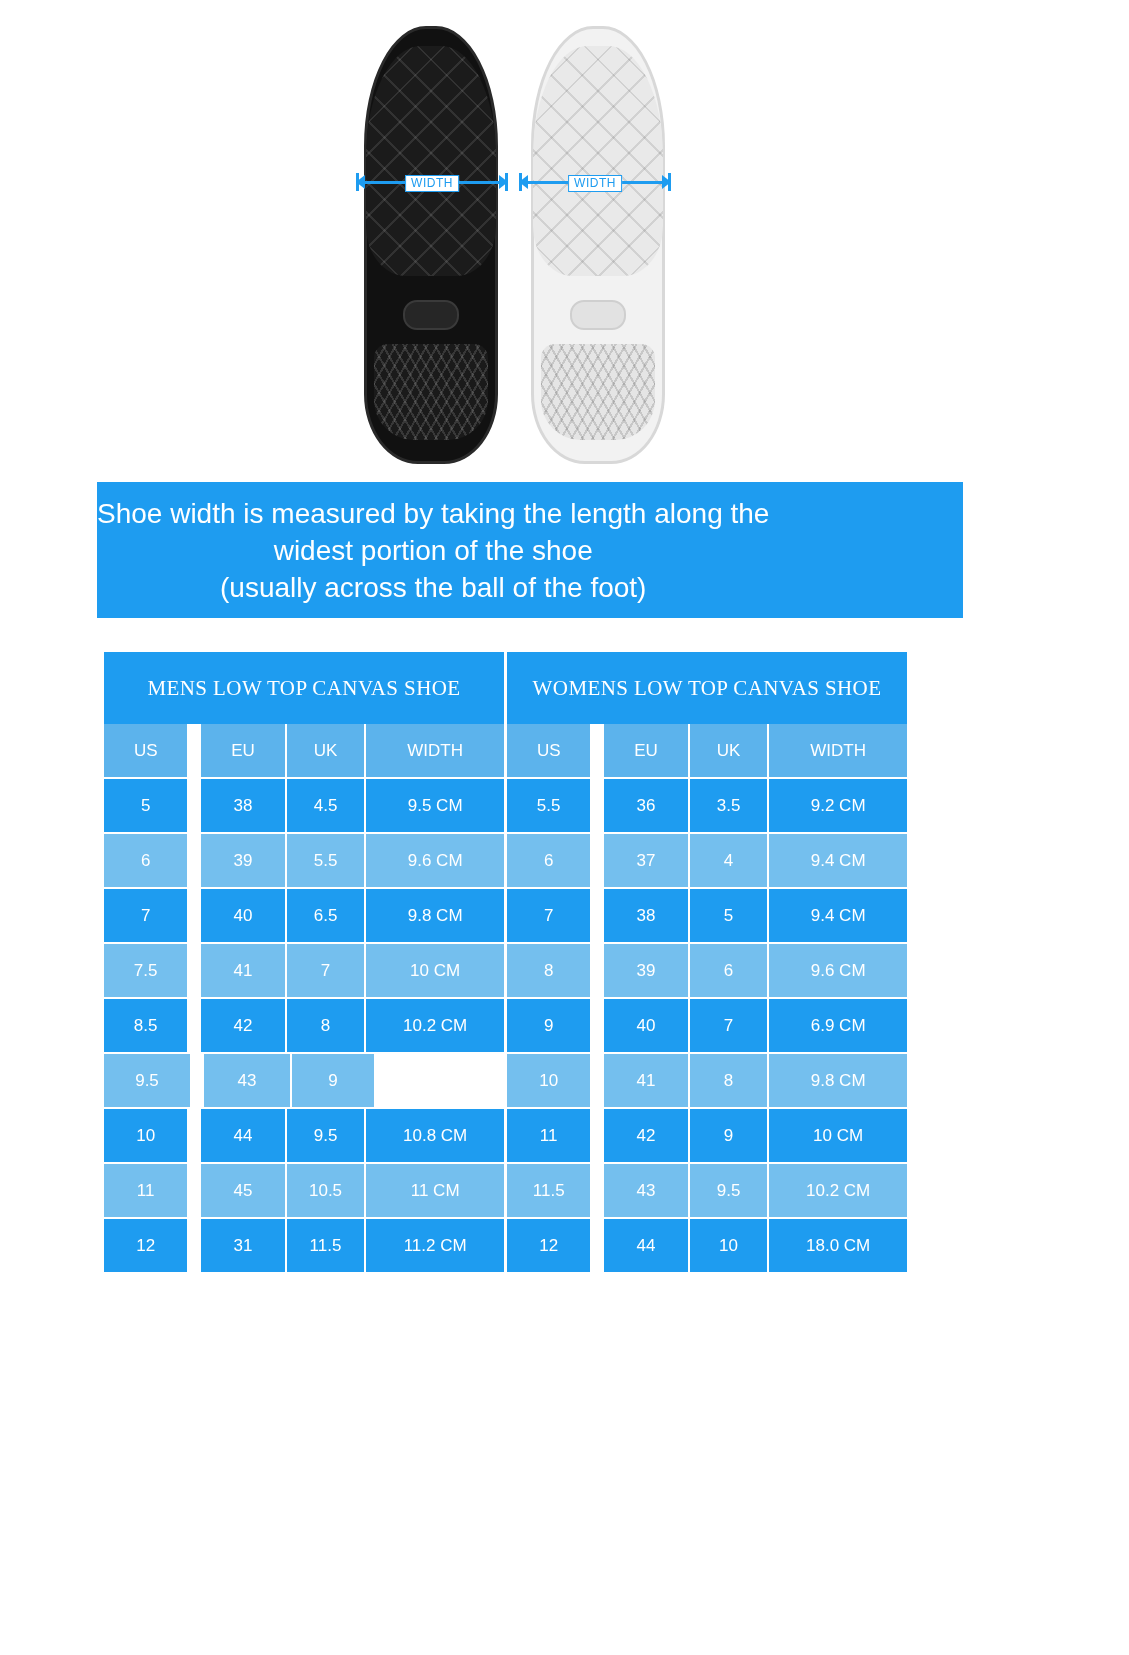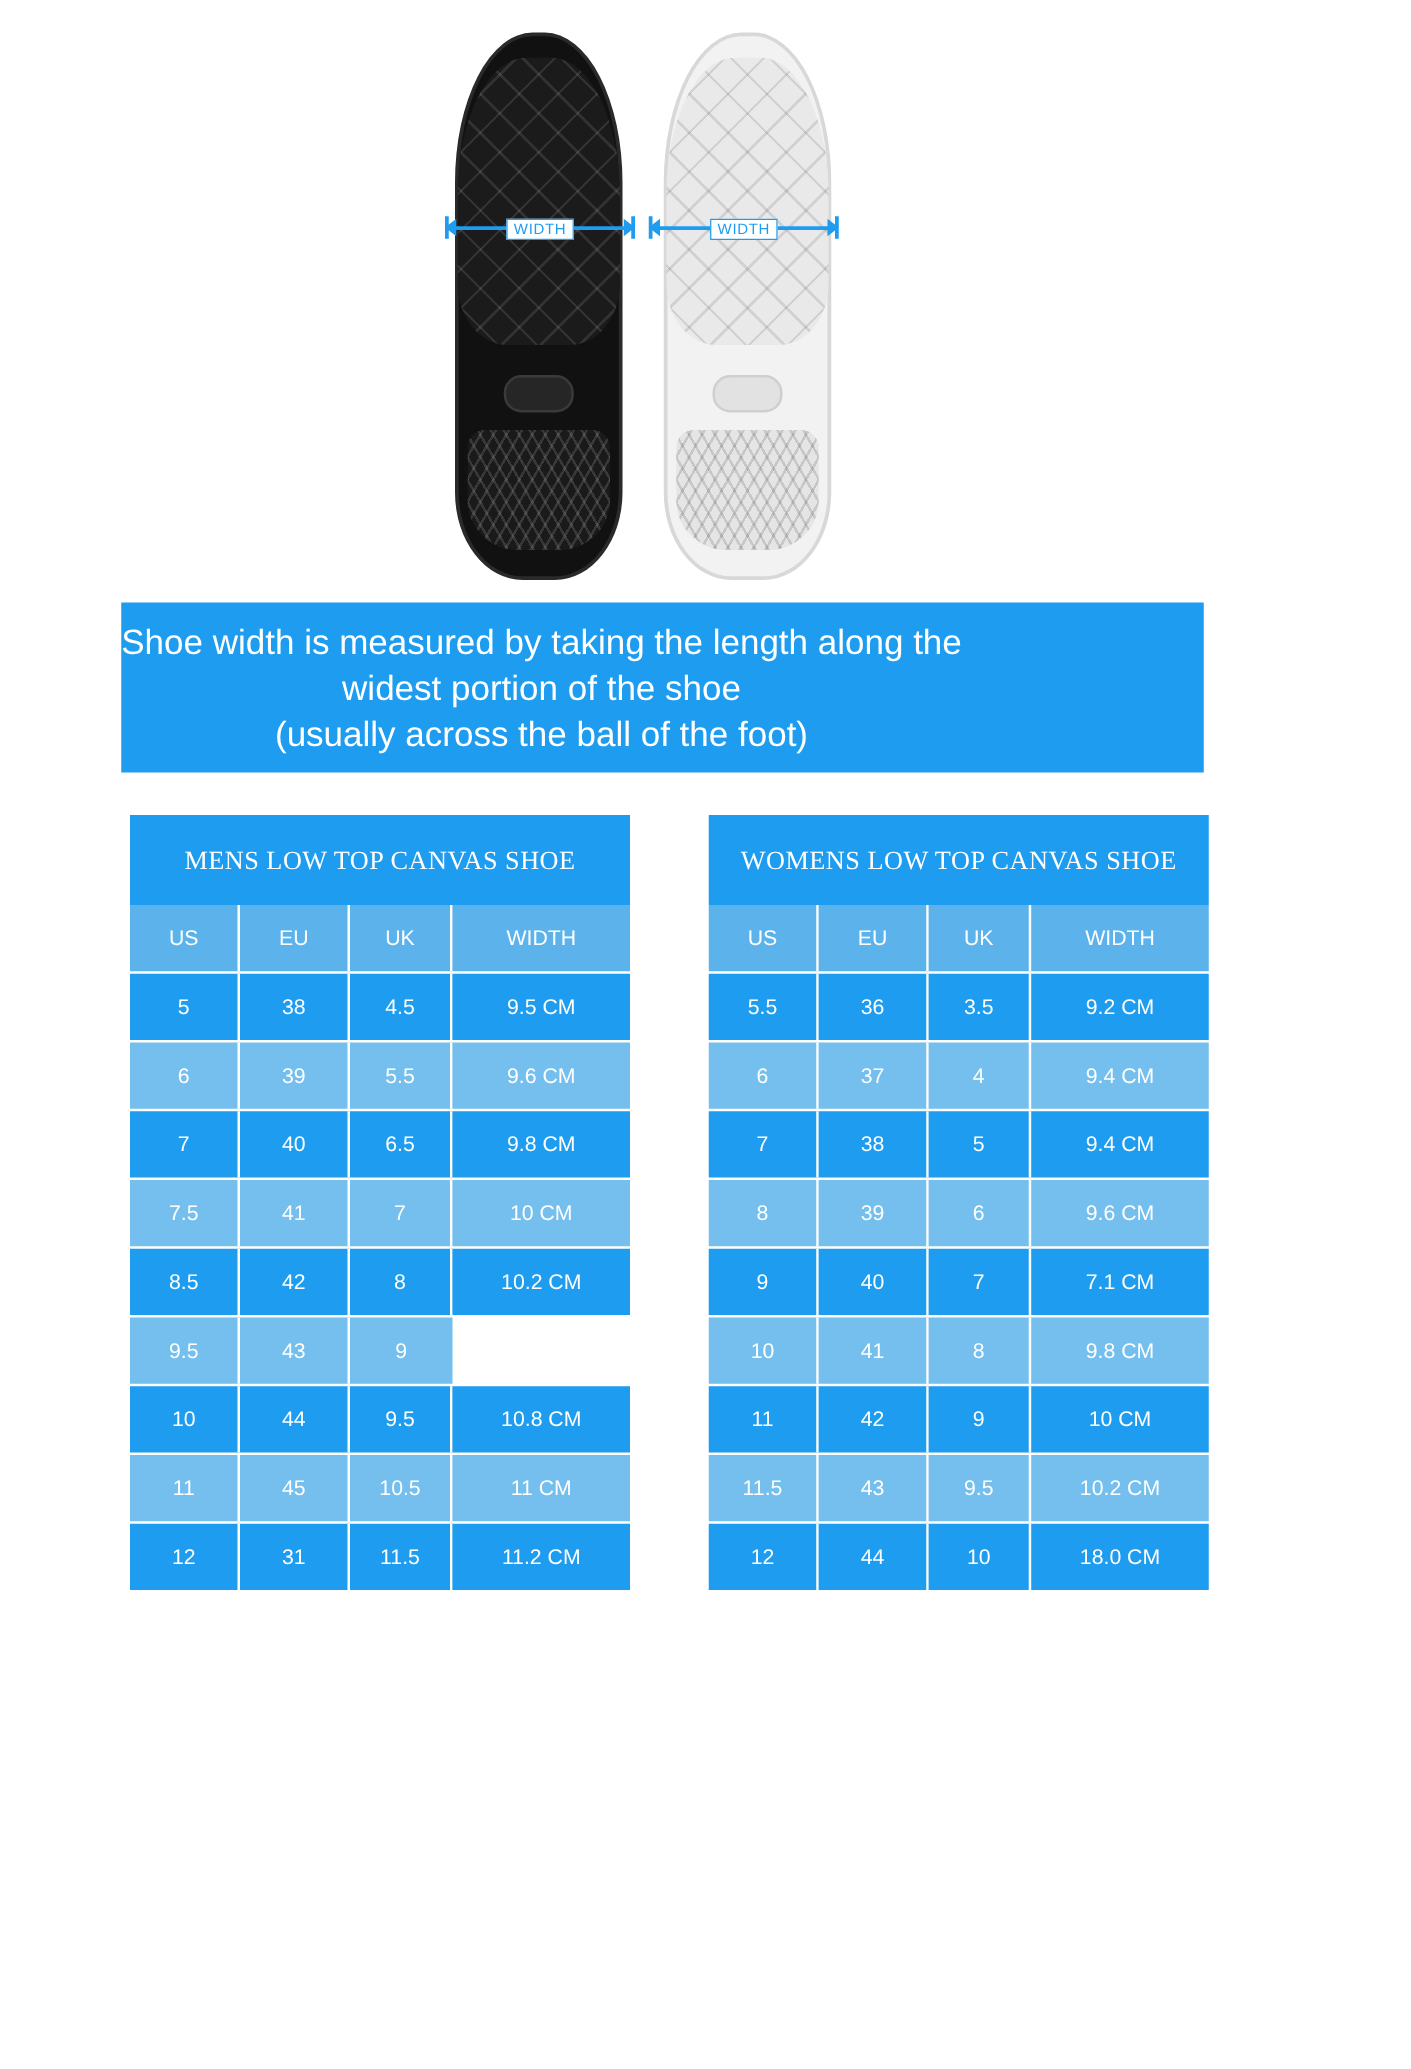--- a/index.html
+++ b/index.html
@@ -185,21 +185,21 @@
     position: absolute;
     top: 652px;
     left: 0;
     width: 1129px;
   }
   .table {
     position: absolute;
     width: 400px;
   }
   .table-mens   { left: 104px; }
-  .table-womens { left: 567px; }
+  .table-womens { left: 507px; }
 
   .table-title {
     height: 72px;
     background: #1e9cf0;
     display: flex;
     align-items: center;
     justify-content: center;
     font-size: 21px;
     letter-spacing: 0.4px;
     color: #ffffff;
@@ -213,21 +213,21 @@
     display: flex;
     align-items: center;
     justify-content: center;
     font-size: 17px;
     color: #ffffff;
     box-sizing: border-box;
     border-right: 2px solid #ffffff;
   }
   .row .cell:last-child { border-right: none; }
   .cell.c-us    { width: 88px; }
-  .cell.c-eu    { width: 88px; }
+  .cell.c-eu    { width: 88px; margin-left: 12px; }
   .cell.c-uk    { width: 82px; }
   .cell.c-width { width: 142px; }
 
   .row.head .cell { background: #5cb3ec; font-size: 17px; }
   .row.odd  .cell { background: #1e9cf0; }
   .row.even .cell { background: #74bfee; }
   .row { border-bottom: 2px solid #ffffff; }
   .row:last-child { border-bottom: none; }
 </style>
 </head>
@@ -369,21 +369,21 @@
     <div class="row even">
       <div class="cell c-us">8</div>
       <div class="cell c-eu">39</div>
       <div class="cell c-uk">6</div>
       <div class="cell c-width">9.6 CM</div>
     </div>
     <div class="row odd">
       <div class="cell c-us">9</div>
       <div class="cell c-eu">40</div>
       <div class="cell c-uk">7</div>
-      <div class="cell c-width">7.1 CM</div>
+      <div class="cell c-width">6.9 CM</div>
     </div>
     <div class="row even">
       <div class="cell c-us">10</div>
       <div class="cell c-eu">41</div>
       <div class="cell c-uk">8</div>
       <div class="cell c-width">9.8 CM</div>
     </div>
     <div class="row odd">
       <div class="cell c-us">11</div>
       <div class="cell c-eu">42</div>

